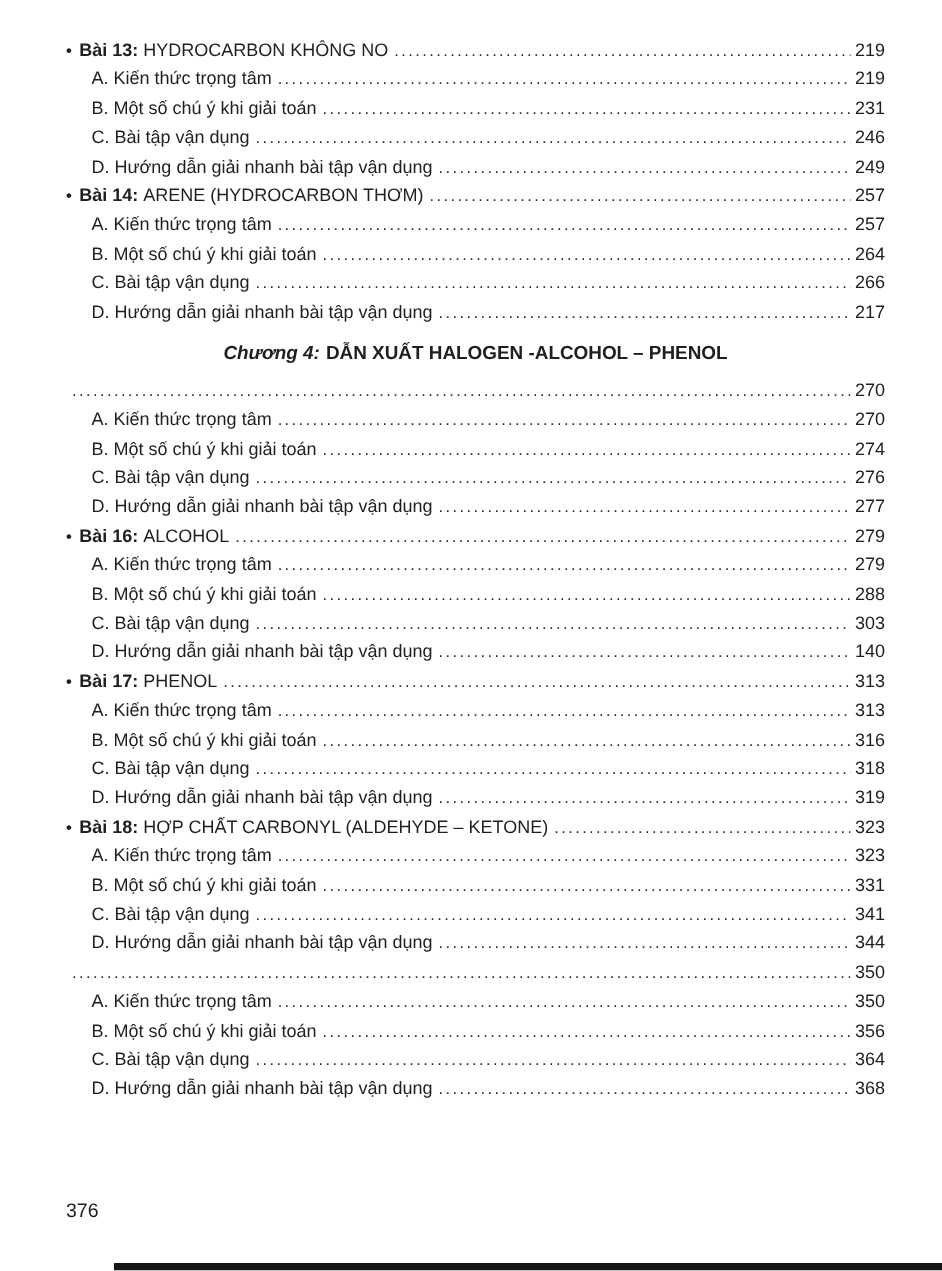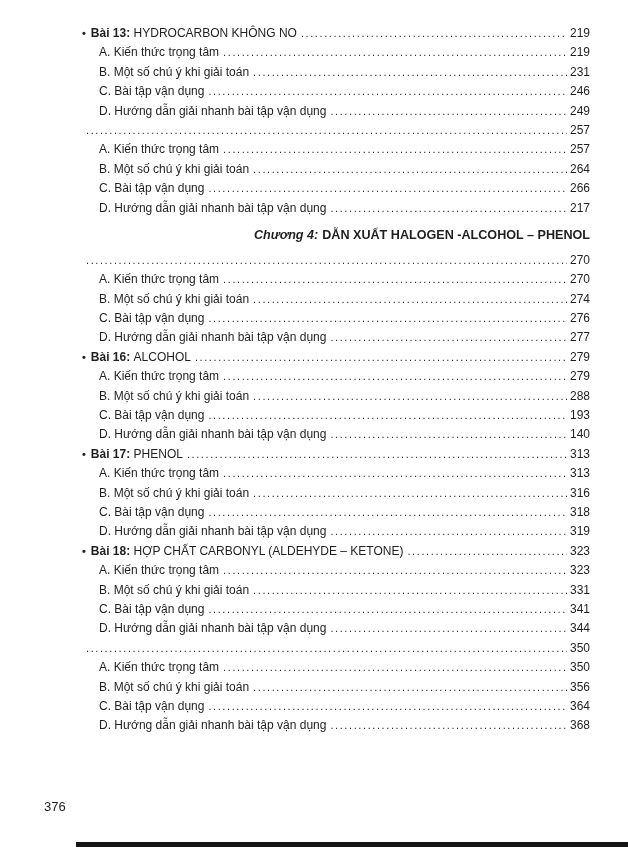--- a/index.html
+++ b/index.html
@@ -8,21 +8,20 @@
     width: 628px;
     height: 847px;
     background: #ffffff;
     font-family: "Liberation Sans", "DejaVu Sans", sans-serif;
     color: #1f1f1f;
     position: relative;
     overflow: hidden;
   }
   .page {
     padding: 24px 38px 0 44px;
-    margin-left: 38px;
   }
   .row {
     display: flex;
     align-items: baseline;
     height: 19.4px;
     font-size: 12px;
     line-height: 19.4px;
   }
   .row.sub { padding-left: 17px; }
   .label { white-space: nowrap; }
@@ -40,21 +39,21 @@
     min-width: 10px;
     color: #2a2a2a;
   }
   .dots::after {
     content: "..........................................................................................................................................................................................................................................................";
     letter-spacing: 1.6px;
     font-size: 11px;
   }
   .pagenum { white-space: nowrap; }
   .chapter {
-    text-align: right;
+    text-align: center;
     font-size: 12.6px;
     font-weight: bold;
     margin: 8px 0 6px 0;
     height: 19px;
     line-height: 19px;
   }
   .chapter-prefix { font-style: italic; margin-right: 4px; }
   .chapter-title { font-style: normal; }
   .footer-page-number {
     position: absolute;
@@ -96,20 +95,21 @@
         <span class="label">C. Bài tập vận dụng</span>
         <span class="dots"></span>
         <span class="pagenum">246</span>
       </div>
       <div class="row sub">
         <span class="label">D. Hướng dẫn giải nhanh bài tập vận dụng</span>
         <span class="dots"></span>
         <span class="pagenum">249</span>
       </div>
       <div class="row lesson">
+        <span class="label"><span class="bullet">•</span><span class="prefix">Bài 14: </span>ARENE (HYDROCARBON THƠM)</span>
         <span class="dots"></span>
         <span class="pagenum">257</span>
       </div>
       <div class="row sub">
         <span class="label">A. Kiến thức trọng tâm</span>
         <span class="dots"></span>
         <span class="pagenum">257</span>
       </div>
       <div class="row sub">
         <span class="label">B. Một số chú ý khi giải toán</span>
@@ -162,21 +162,21 @@
         <span class="pagenum">279</span>
       </div>
       <div class="row sub">
         <span class="label">B. Một số chú ý khi giải toán</span>
         <span class="dots"></span>
         <span class="pagenum">288</span>
       </div>
       <div class="row sub">
         <span class="label">C. Bài tập vận dụng</span>
         <span class="dots"></span>
-        <span class="pagenum">193</span>
+        <span class="pagenum">303</span>
       </div>
       <div class="row sub">
         <span class="label">D. Hướng dẫn giải nhanh bài tập vận dụng</span>
         <span class="dots"></span>
         <span class="pagenum">140</span>
       </div>
       <div class="row lesson">
         <span class="label"><span class="bullet">•</span><span class="prefix">Bài 17: </span>PHENOL</span>
         <span class="dots"></span>
         <span class="pagenum">313</span>

